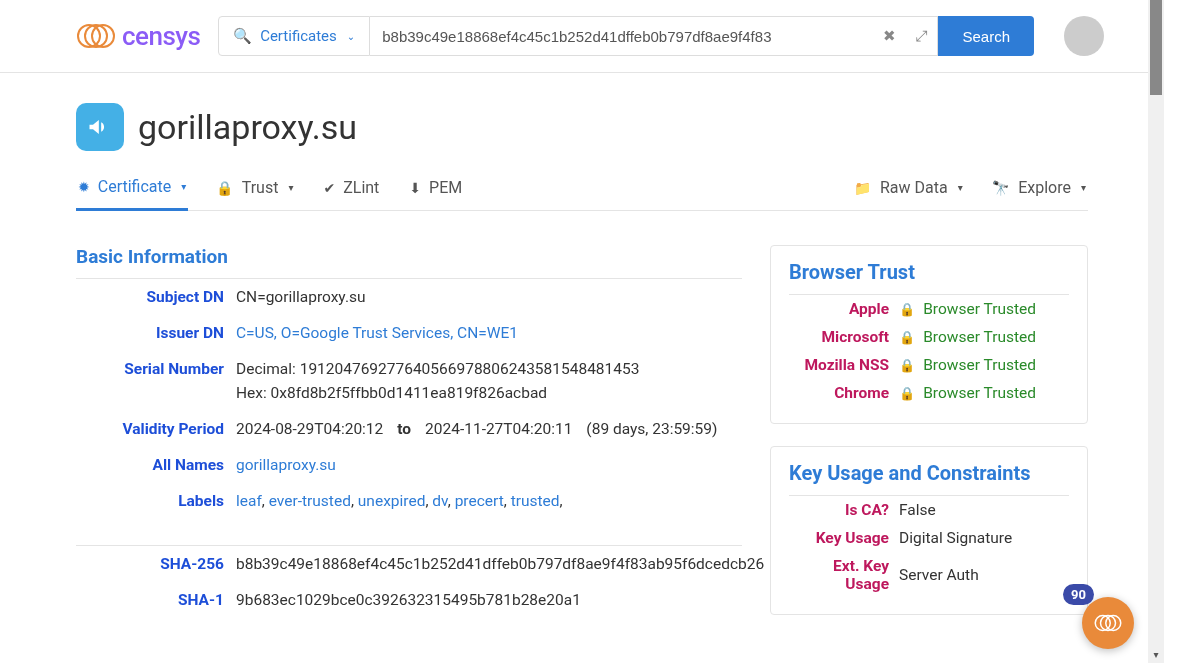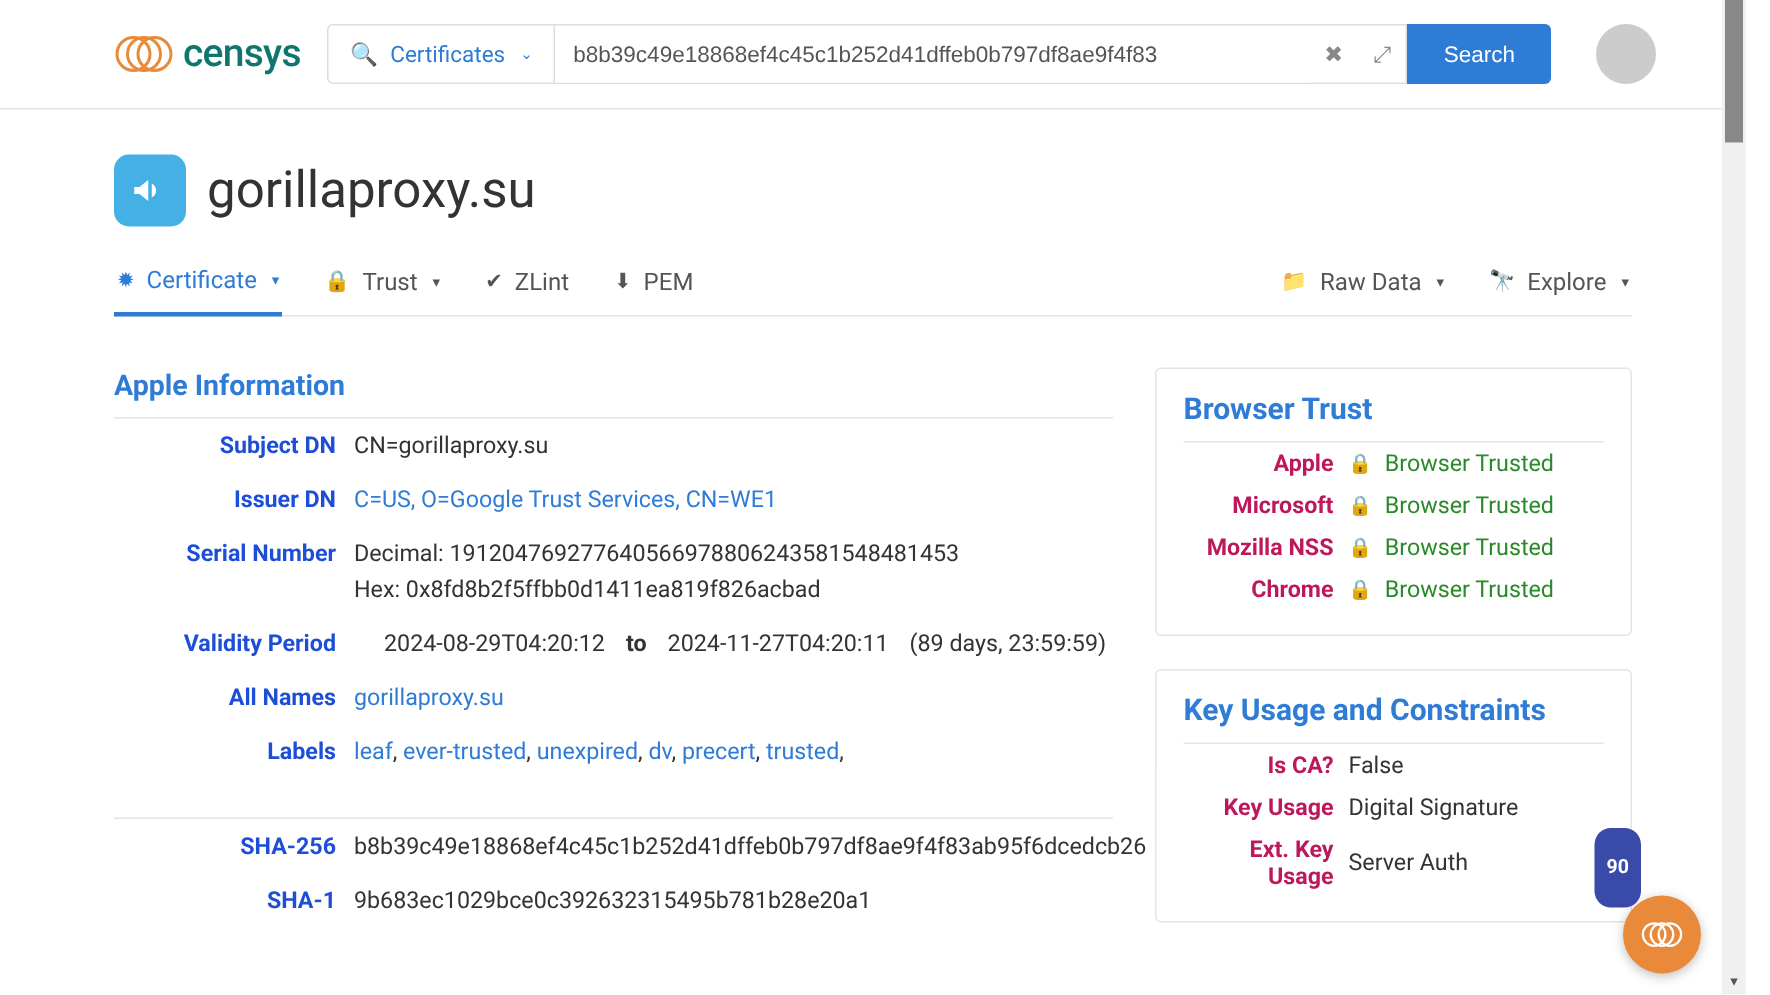--- a/index.html
+++ b/index.html
@@ -7,21 +7,21 @@
 .page { width:1164px; height:663px; overflow:hidden; position:relative; background:#fff; }
 .scrollbar { position:absolute; right:0; top:0; width:16px; height:100%; background:#f0f0f0; }
 .scrollbar-thumb { position:absolute; top:0; left:2px; width:12px; height:95px; background:#888; }
 .scrollbar-arrow { position:absolute; left:0; width:16px; height:16px; font-size:10px;color:#555;text-align:center;line-height:16px;}
 .scrollbar-arrow.up{top:0;}
 .scrollbar-arrow.down{bottom:0;}
 .header { display:flex; align-items:center; padding:16px 60px 16px 76px; border-bottom:1px solid #e4e4e4; gap:18px; }
 .logo { display:flex; align-items:center; gap:6px; color:#e98a3a; }
 .logo-rings { width:40px; height:36px; position:relative; }
 .logo-rings svg{ width:40px;height:36px;}
-.logo-text { font-size:26px; font-weight:500; color:#0f766e; letter-spacing:-0.5px;}
+.logo-text { font-size:26px; font-weight:500; color:#8b5cf6; letter-spacing:-0.5px;}
 .search-type { border:1px solid #ddd; border-radius:4px 0 0 4px; padding:10px 14px; display:flex; align-items:center; gap:8px; color:#2e7cd6; cursor:pointer; font-size:15px;}
 .search-input-wrap { flex:1; display:flex; align-items:center; border:1px solid #ddd; border-left:none; border-radius:0; }
 .search-input { flex:1; border:none; padding:10px 12px; font-size:15px; outline:none; color:#555;}
 .icon-btn { padding:8px 10px; color:#888; cursor:pointer; font-size:15px;}
 .search-btn { background:#2e7cd6; color:#fff; border:none; padding:11px 24px; font-size:15px; border-radius:0 4px 4px 0; cursor:pointer;}
 .avatar { width:40px; height:40px; border-radius:50%; background:#ccc; margin-left:12px;}
 .content { padding:30px 76px 0 76px; }
 .title-row { display:flex; align-items:center; gap:14px; margin-bottom:18px;}
 .title-icon { width:48px; height:48px; background:#44b0e6; border-radius:10px; display:flex; align-items:center; justify-content:center; color:#fff; font-size:26px;}
 .page-title { font-size:34px; font-weight:400; color:#333;}
@@ -45,24 +45,24 @@
 .card { border:1px solid #e4e4e4; border-radius:4px; padding:14px 18px 16px 18px; margin-bottom:22px;}
 .card-title { font-size:20px; font-weight:700; color:#2e7cd6; margin-bottom:10px;}
 .card-table { width:100%; border-top:1px solid #e4e4e4;}
 .card-row { display:flex; padding:5px 0; font-size:15.5px;}
 .card-label { width:110px; flex-shrink:0; text-align:right; font-weight:700; color:#be185d; padding-right:10px;}
 .card-value { flex:1; color:#333; display:flex; align-items:center; gap:8px;}
 .trusted { color:#2a8a2a;}
 .lock-ic { color:#2a8a2a; font-size:13px;}
 .fp-section { margin-top:26px;}
 .fab-wrap { position:absolute; right:30px; bottom:14px; }
-.badge { position:absolute; right:40px; bottom:44px; background:#3a4aa8; color:#fff; font-size:13px; font-weight:700; padding:19px 8px; border-radius:11px;}
+.badge { position:absolute; right:40px; bottom:44px; background:#3a4aa8; color:#fff; font-size:13px; font-weight:700; padding:3px 8px; border-radius:11px;}
 .fab { width:52px; height:52px; border-radius:50%; background:#e98a3a; display:flex; align-items:center; justify-content:center; box-shadow:0 2px 8px rgba(0,0,0,.25);}
 .fab svg{width:30px;height:30px;}
-.validity-line{display:flex;gap:14px;align-items:baseline;flex-wrap:wrap;margin-left:20px;}
+.validity-line{display:flex;gap:14px;align-items:baseline;flex-wrap:wrap;}
 .valto{font-weight:700;}
 </style>
 </head>
 <body>
 <div class="page">
 
 <div class="header">
   <div class="logo">
     <span class="logo-rings">
       <svg viewBox="0 0 40 36">
@@ -126,21 +126,21 @@
         </div>
     <div class="tab">
           <span class="tab-icon">🔭</span>
           <span>Explore</span>
           <span class="caret">▾</span>
         </div>
   </div>
 
   <div class="main-cols">
     <div class="left-col">
-      <div class="section-title">Apple Information</div>
+      <div class="section-title">Basic Information</div>
       <div class="info-table">
         <div class="info-row">
               <div class="info-label">Subject DN</div>
               <div class="info-value">CN=gorillaproxy.su</div>
             </div>
         <div class="info-row">
               <div class="info-label">Issuer DN</div>
               <div class="info-value"><span class="link">C=US, O=Google Trust Services, CN=WE1</span></div>
             </div>
         <div class="info-row">

